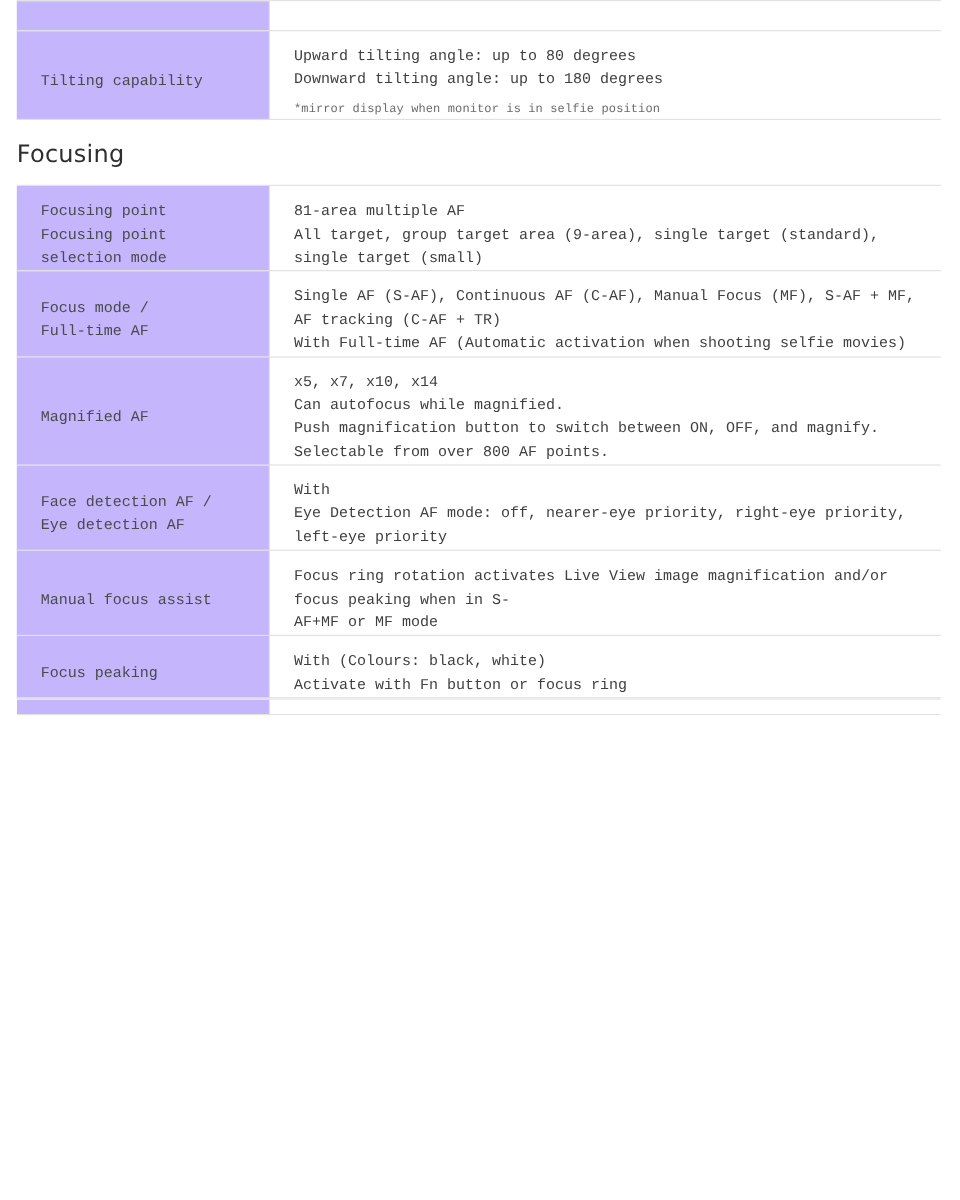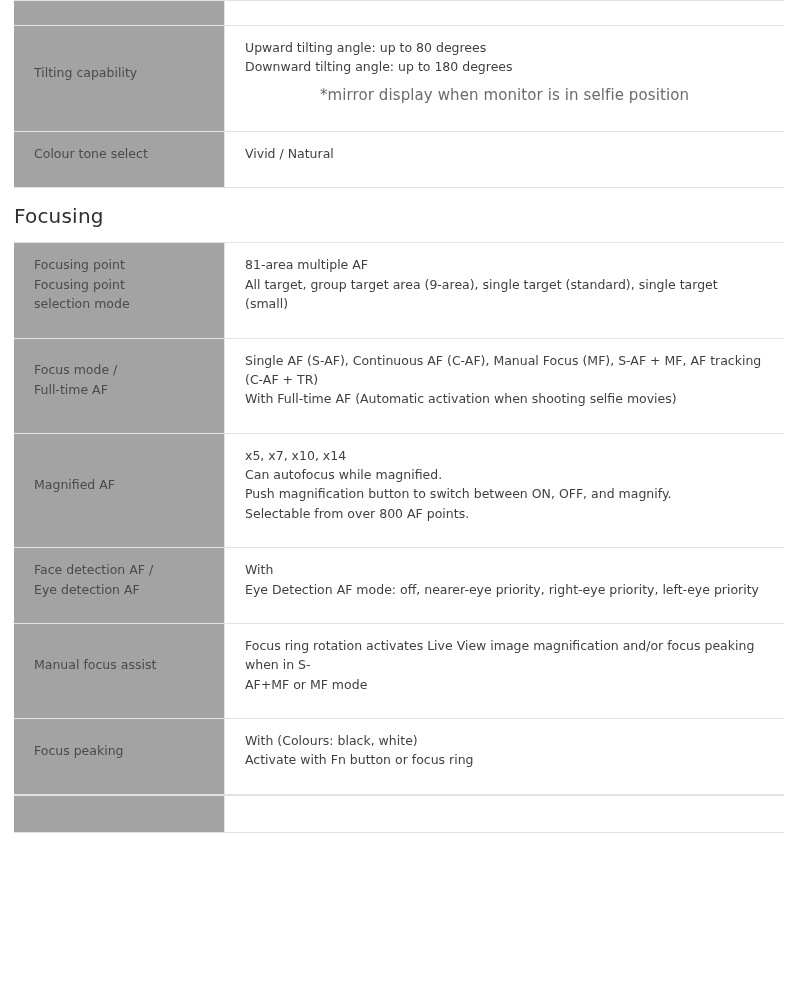--- a/index.html
+++ b/index.html
@@ -25,43 +25,43 @@
     margin: 0 14px;
     border-collapse: collapse;
     table-layout: fixed;
   }
   .spec-table tr {
     border-top: 1px solid #e2e2e2;
     border-bottom: 1px solid #e2e2e2;
   }
   .spec-table td {
     vertical-align: middle;
-    padding: 12px 20px 24px 20px;
+    padding: 12px 20px 0 20px;
     font-size: 12.5px;
     line-height: 1.55;
     color: #3f3f3f;
+    font-family: Liberation Mono, monospace;
   }
   .spec-table td.label {
     width: 170px;
-    background: #a3a3a3;
+    background: #c4b5fd;
     border-right: 1px solid #e2e2e2;
     color: #4a4a4a;
     font-size: 12.5px;
     padding-left: 20px;
   }
   .spec-table td.value {
     background: #ffffff;
   }
   .note {
     display: block;
-    font-size: 15px;
+    font-size: 10px;
     color: #6b6b6b;
     margin-top: 7px;
     letter-spacing: 0.1px;
-    text-align: center;
   }
   .section-title {
     font-size: 20px;
     font-weight: 400;
     color: #2e2e2e;
     margin: 16px 0 14px 14px;
     letter-spacing: 0.2px;
   }
   .line { display: block; }
   .top-partial td {
@@ -89,28 +89,20 @@
         </td>
       </tr>
       <tr>
         <td class="label">
           <span class="line">Tilting capability</span>
         </td>
         <td class="value">
           <span class="line">Upward tilting angle: up to 80 degrees</span>
           <span class="line">Downward tilting angle: up to 180 degrees</span>
           <span class="note">*mirror display when monitor is in selfie position</span>
-        </td>
-      </tr>
-      <tr>
-        <td class="label">
-          <span class="line">Colour tone select</span>
-        </td>
-        <td class="value">
-          <span class="line">Vivid / Natural</span>
         </td>
       </tr>
     </tbody>
   </table>
 
   <h2 class="section-title">Focusing</h2>
 
   <table class="spec-table">
     <tbody>
       <tr>

